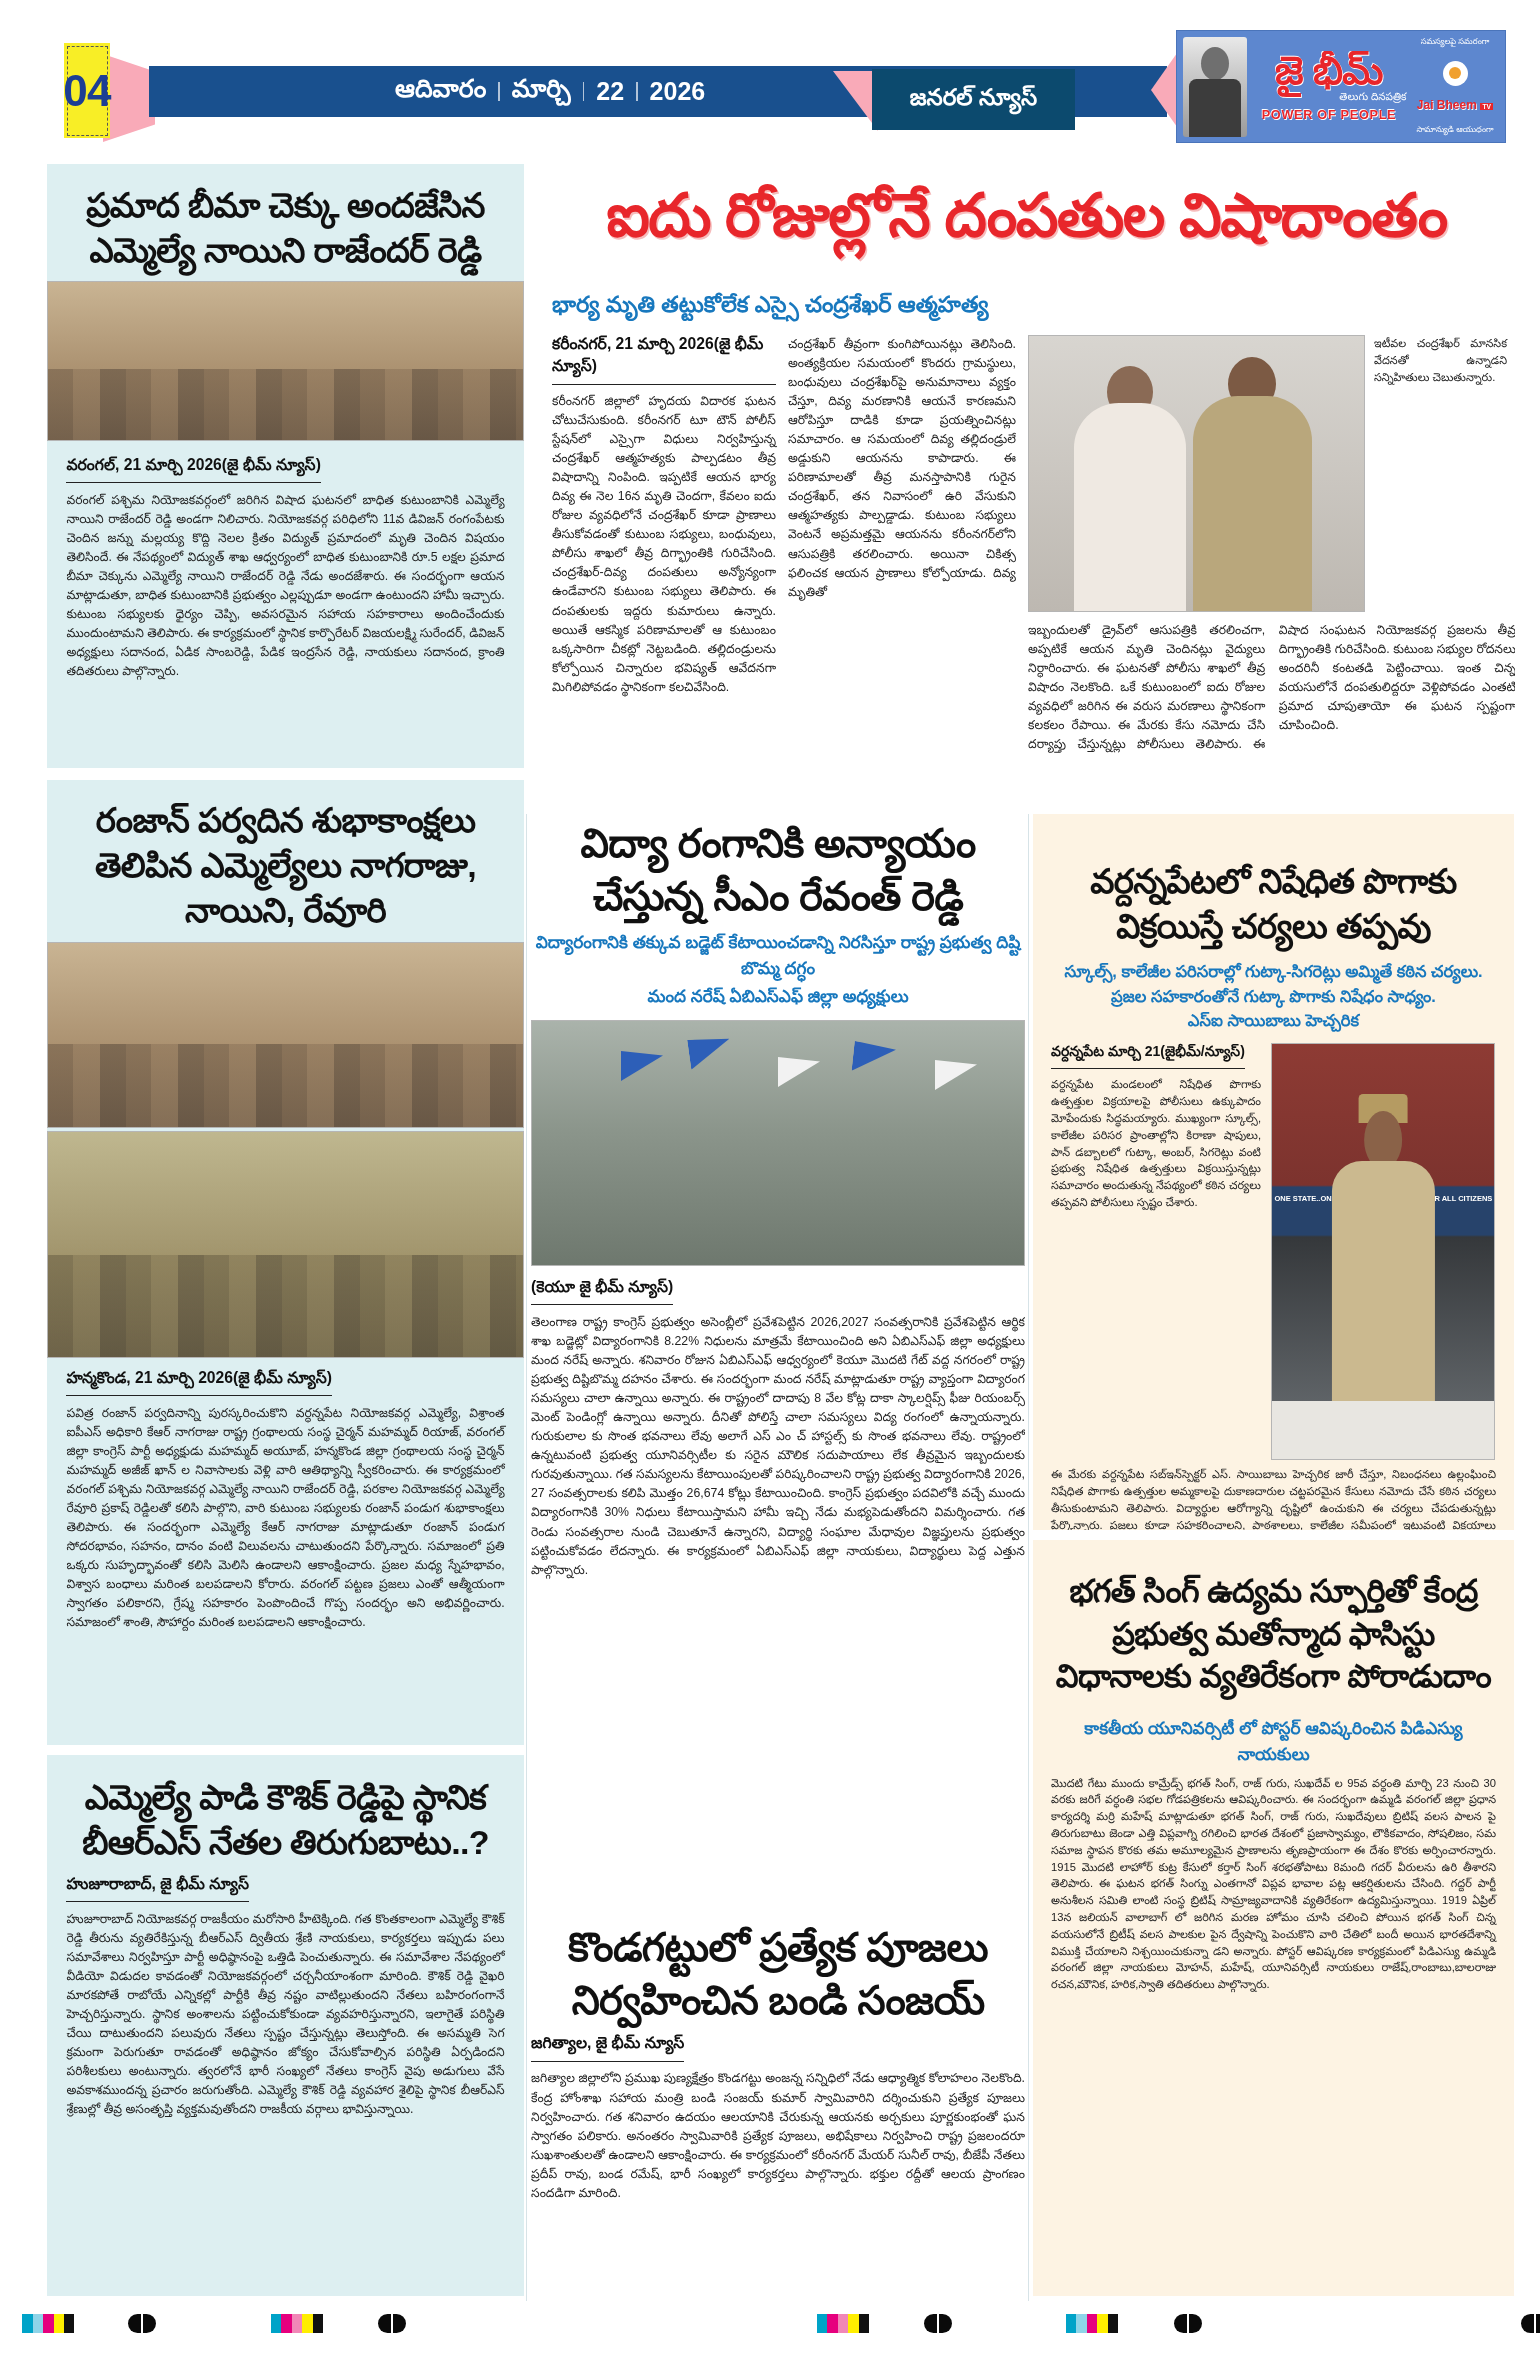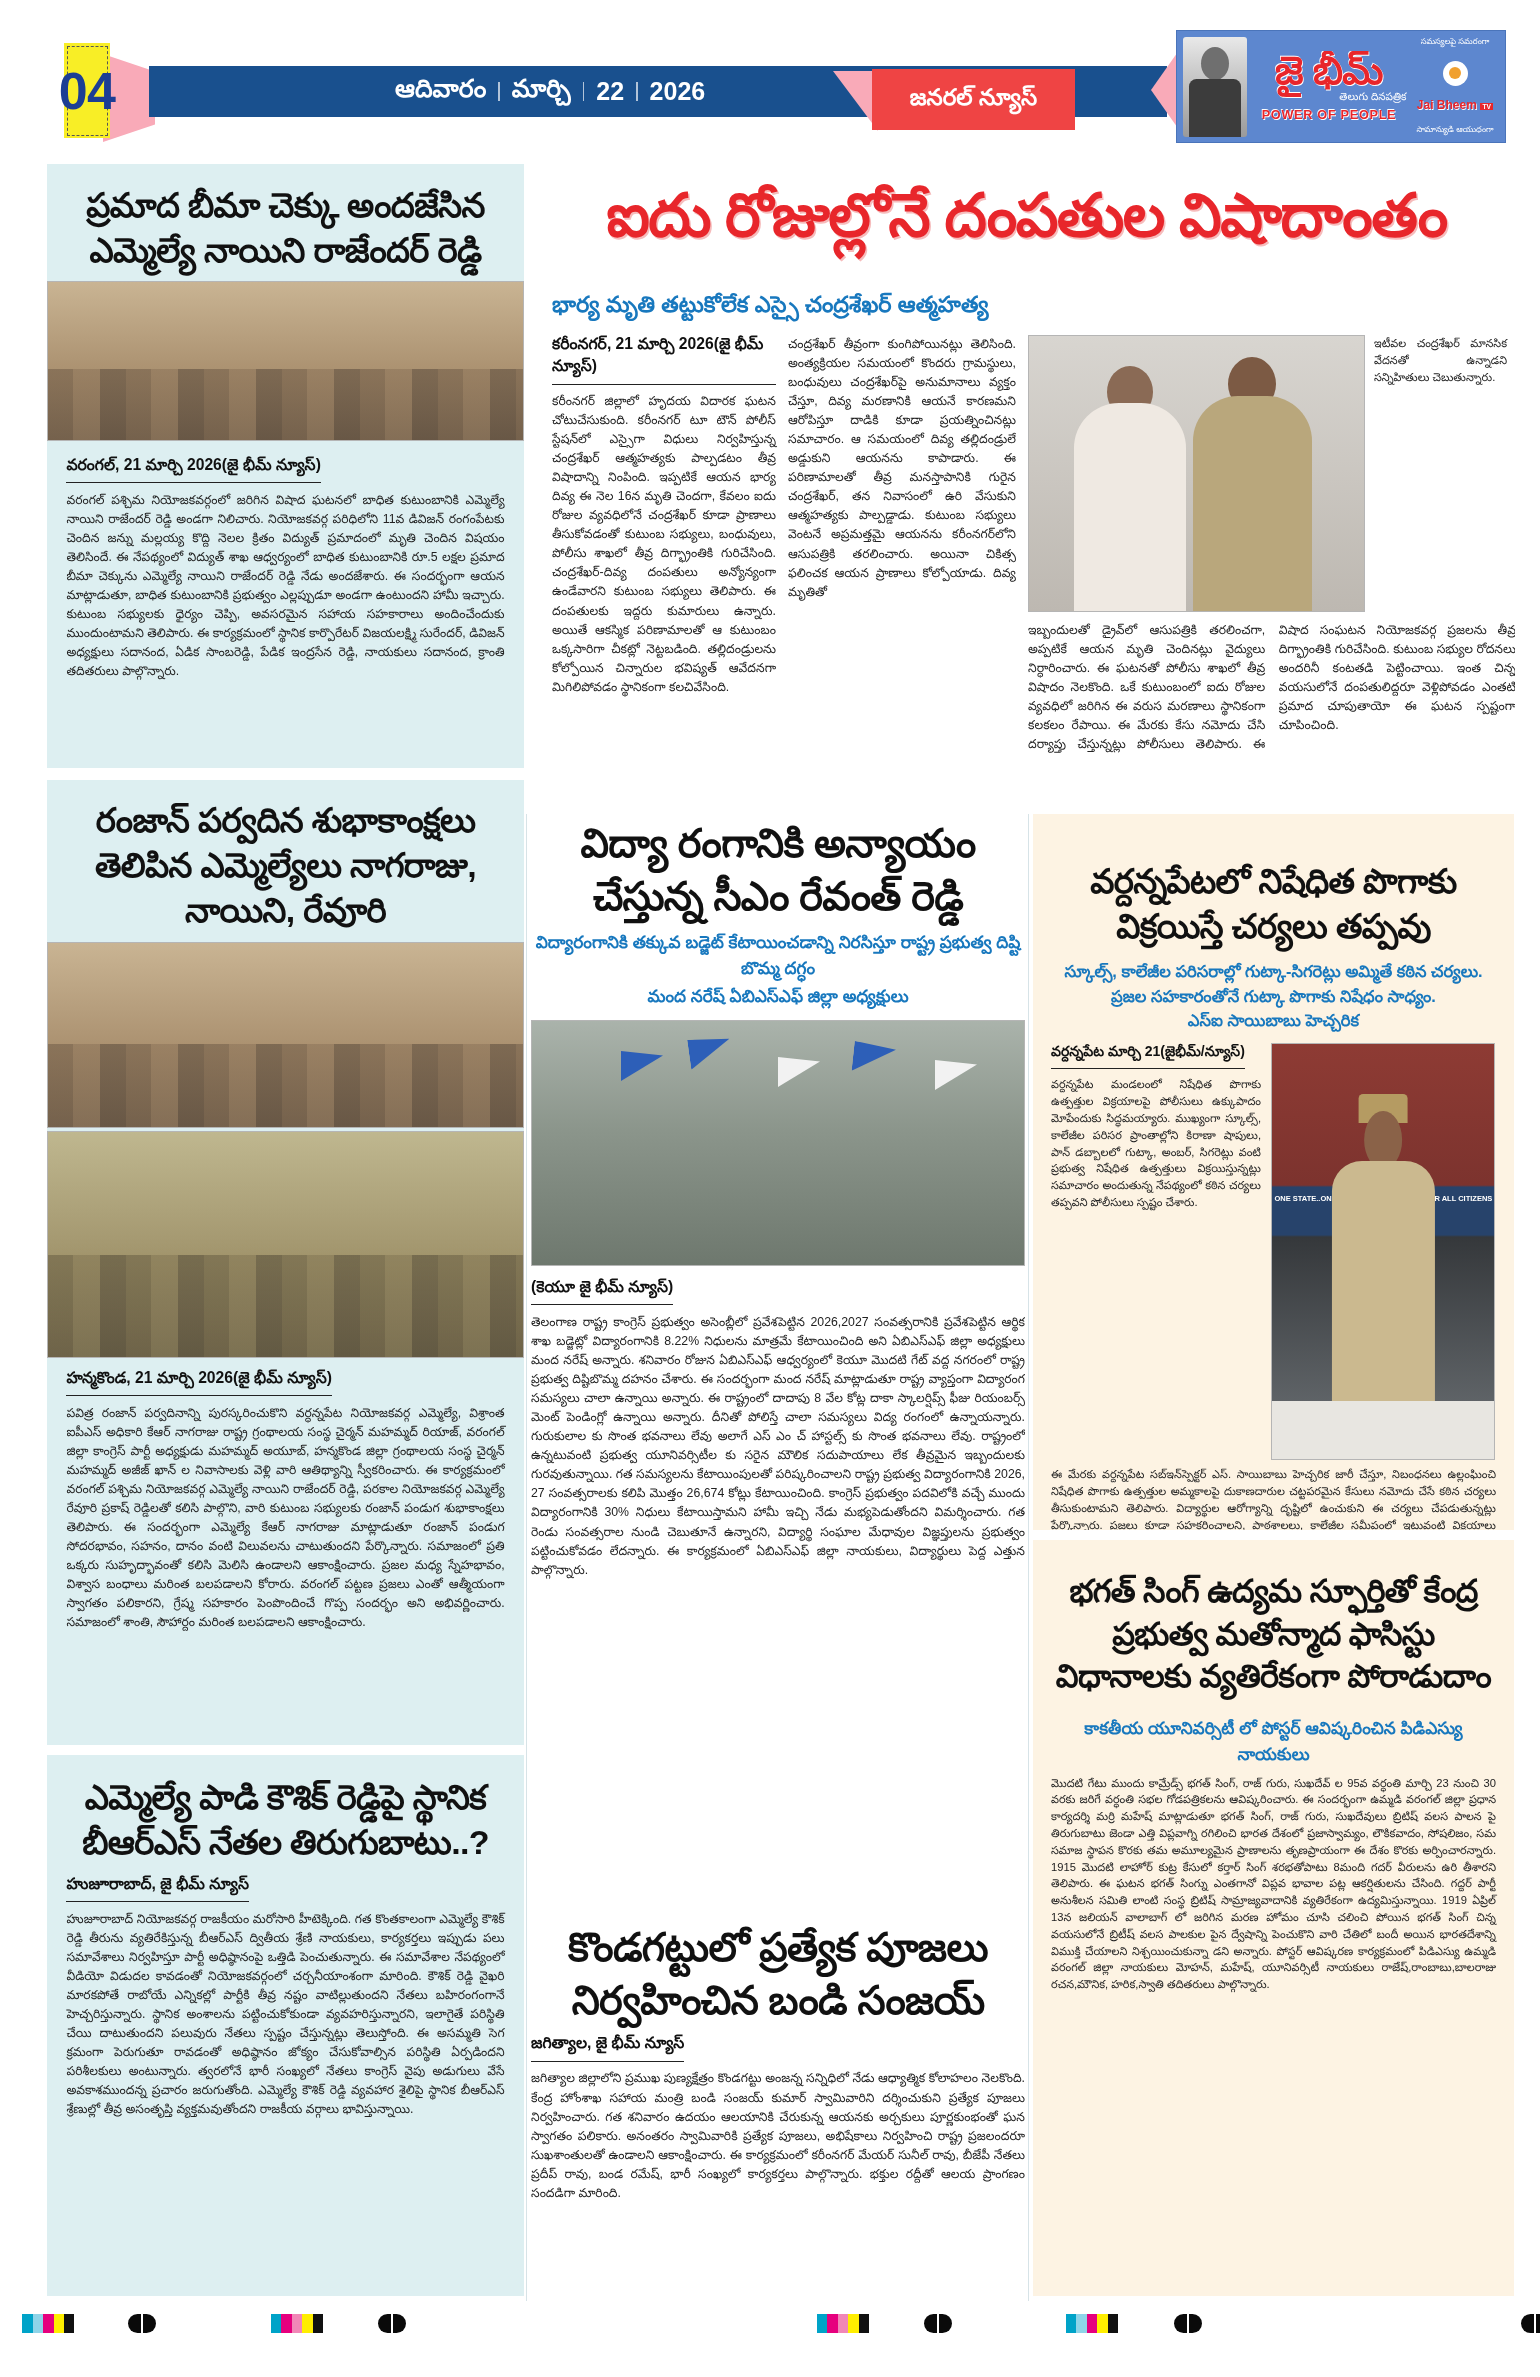--- a/index.html
+++ b/index.html
@@ -4,28 +4,28 @@
 <style>
   html,body{margin:0;padding:0;background:#ffffff;}
   .page{position:relative;width:1541px;height:2377px;background:#ffffff;overflow:hidden;
         font-family:"Liberation Sans","DejaVu Sans",sans-serif;color:#1c1c1c;}
   
   .pink-tab{position:absolute;left:103px;top:54px;width:52px;height:88px;background:#f9aab8;
             clip-path:polygon(0 0,100% 20%,100% 80%,0 100%);}
   .yellow-box{position:absolute;left:64px;top:43px;width:46px;height:95px;background:#f8ee26;
               display:flex;align-items:center;justify-content:center;z-index:2;}
   .yellow-box .inner{border:0.7px dashed #555;width:39px;height:88px;display:flex;align-items:center;justify-content:center;}
-  .pagenum{font-size:52px;font-weight:800;color:#1c3e94;letter-spacing:-0.7px;}
+  .pagenum{font-size:44px;font-weight:800;color:#1c3e94;letter-spacing:-0.7px;}
   .date-bar{position:absolute;left:149px;top:66px;width:1018px;height:51px;background:#19508e;
             display:flex;align-items:center;padding-left:246px;box-sizing:border-box;z-index:1;}
   .date-bar span.tok{color:#ffffff;font-size:25px;font-weight:700;}
   .date-bar i.sep{display:inline-block;width:1.5px;height:19.4px;background:#ffffffaa;margin:0 12px;}
   .section-pink{position:absolute;left:833px;top:71px;width:45px;height:60px;background:#f9aab8;
                 clip-path:polygon(100% 0,0 0,100% 100%);z-index:2;}
-  .section-box{position:absolute;left:872px;top:69px;width:203px;height:61px;background:#ef4444;z-index:3;
+  .section-box{position:absolute;left:872px;top:69px;width:203px;height:61px;background:#0c4a6e;z-index:3;
                display:flex;align-items:center;justify-content:center;}
   .section-box span{color:#fff;font-size:23px;font-weight:800;}
   .logo-arrow{position:absolute;left:1151px;top:46px;width:31px;height:88px;background:#f9aab8;
               clip-path:polygon(100% 0,0 50%,100% 100%);z-index:2;}
   .logo-box{position:absolute;left:1176px;top:30px;width:330px;height:113px;background:#5d87cf;z-index:3;
             border:0.7px solid #4a74ba;display:flex;align-items:center;padding:4.5px 6px;box-sizing:border-box;gap:4.5px;}
   .portrait{width:64px;height:100px;border-radius:3px;flex:0 0 auto;
             background:linear-gradient(180deg,#e9e9e9 0%,#cfcfcf 30%,#9a9a9a 100%);position:relative;overflow:hidden;}
   .portrait .head{position:absolute;left:18px;top:10.4px;width:28px;height:33px;border-radius:50%;background:#6f6f6f;}
   .portrait .suit{position:absolute;left:6px;top:42px;width:52px;height:60px;border-radius:7.5px 7.5px 0 0;background:#3c3c3c;}

